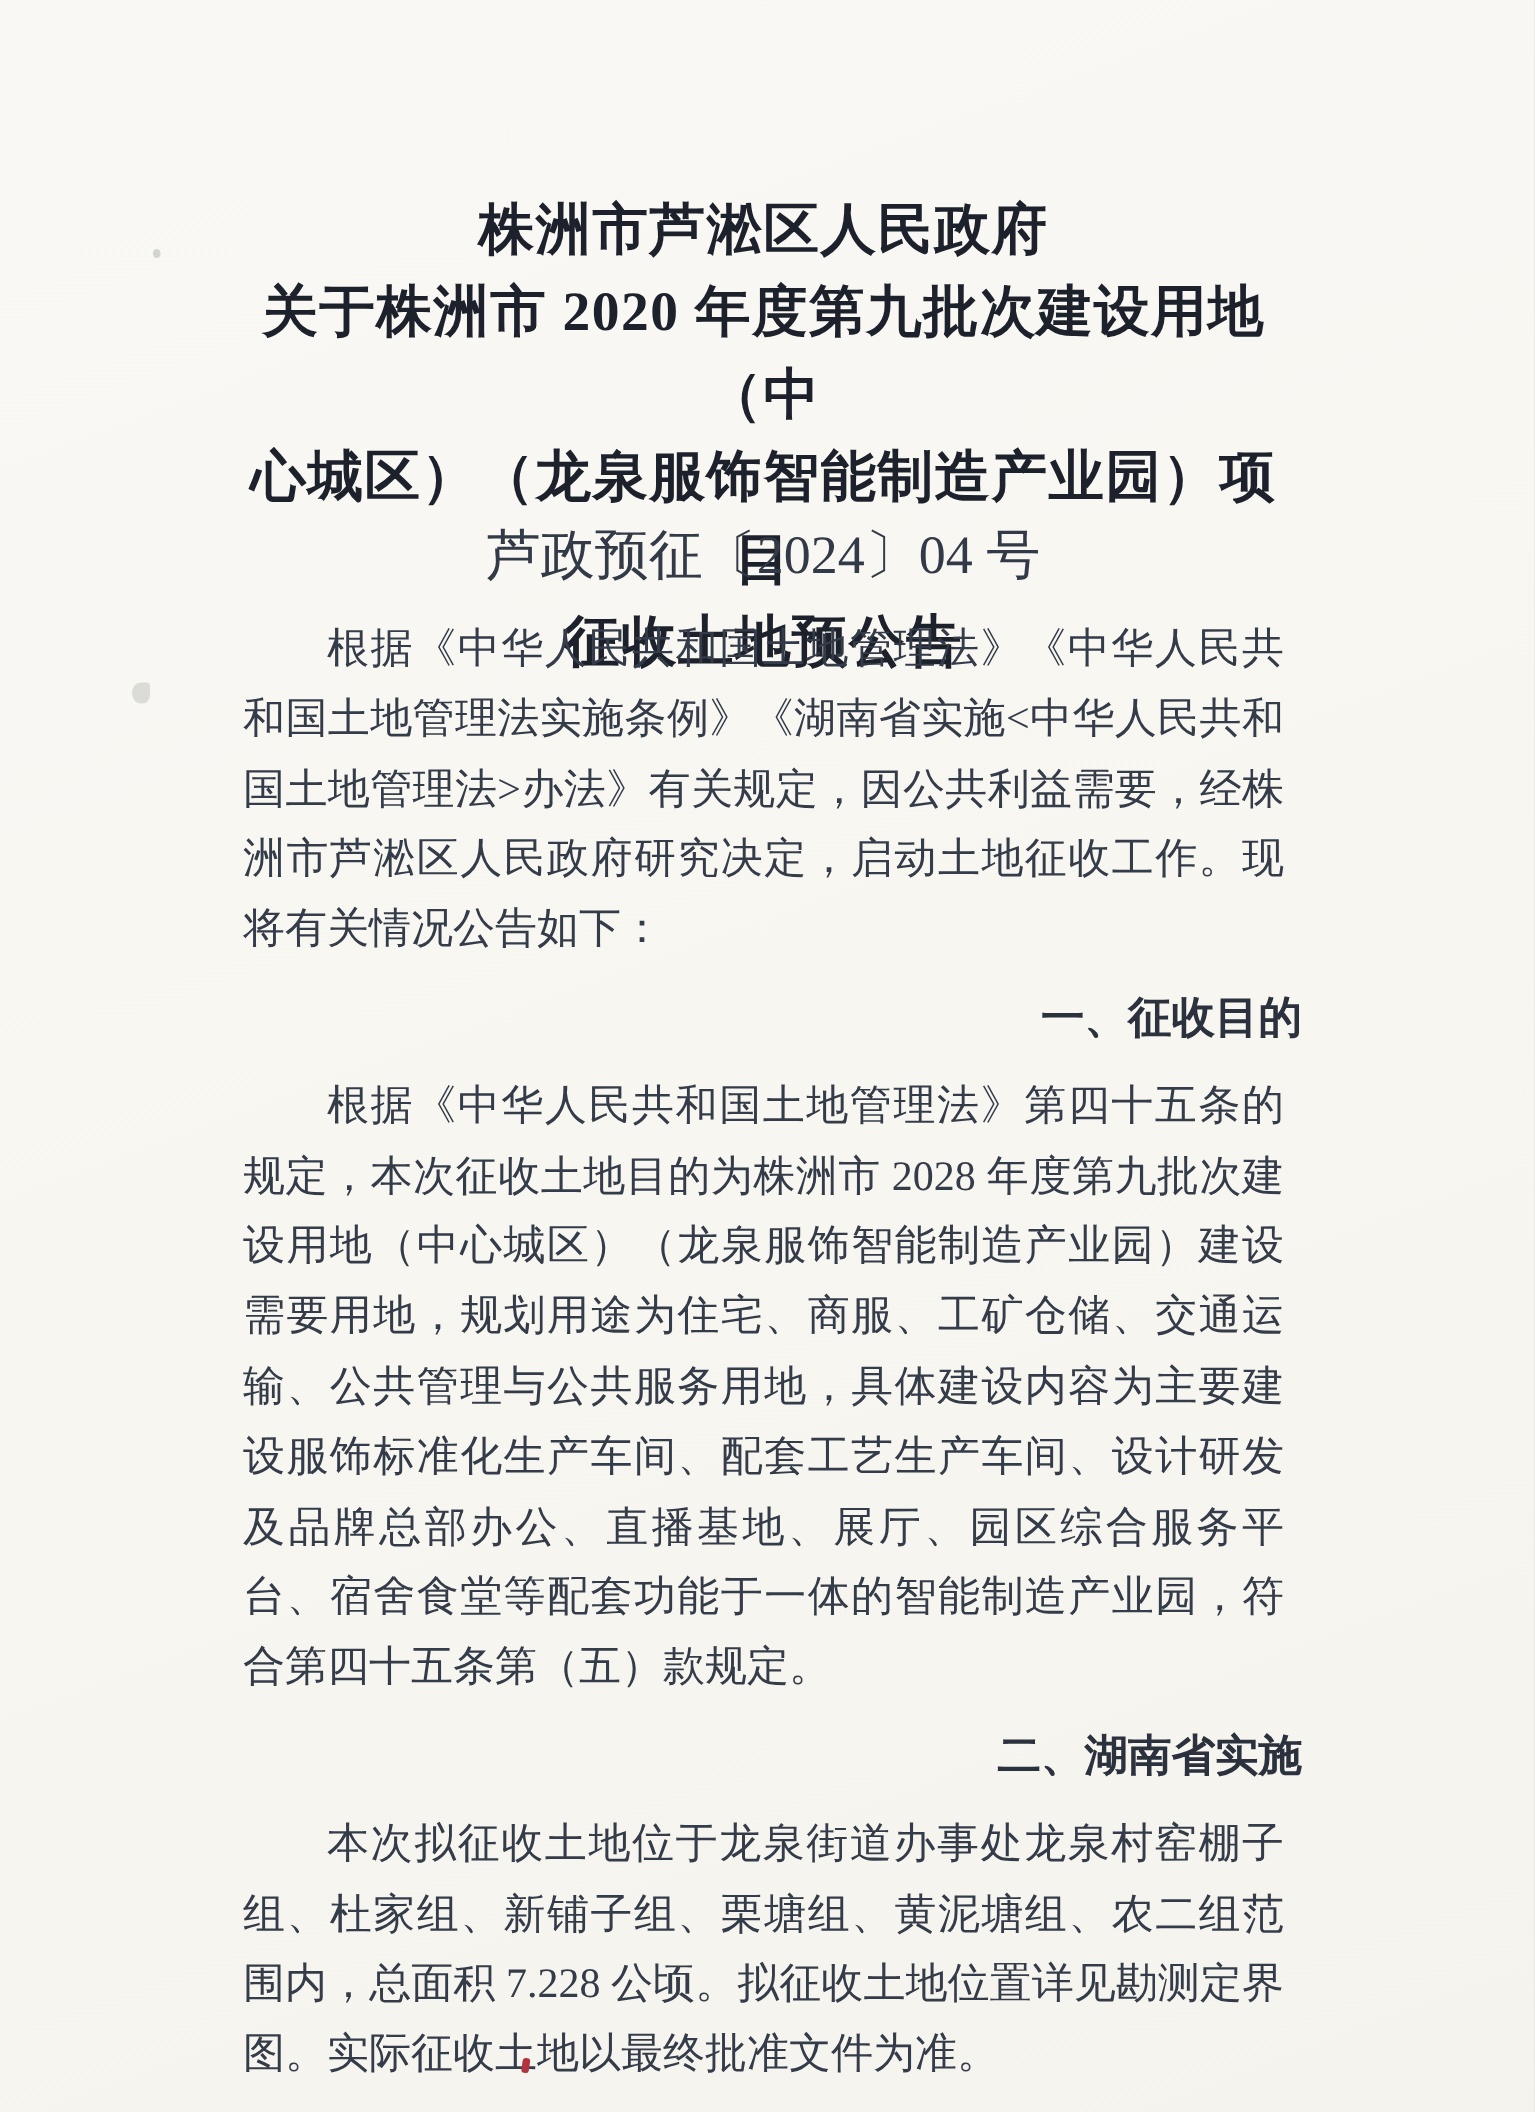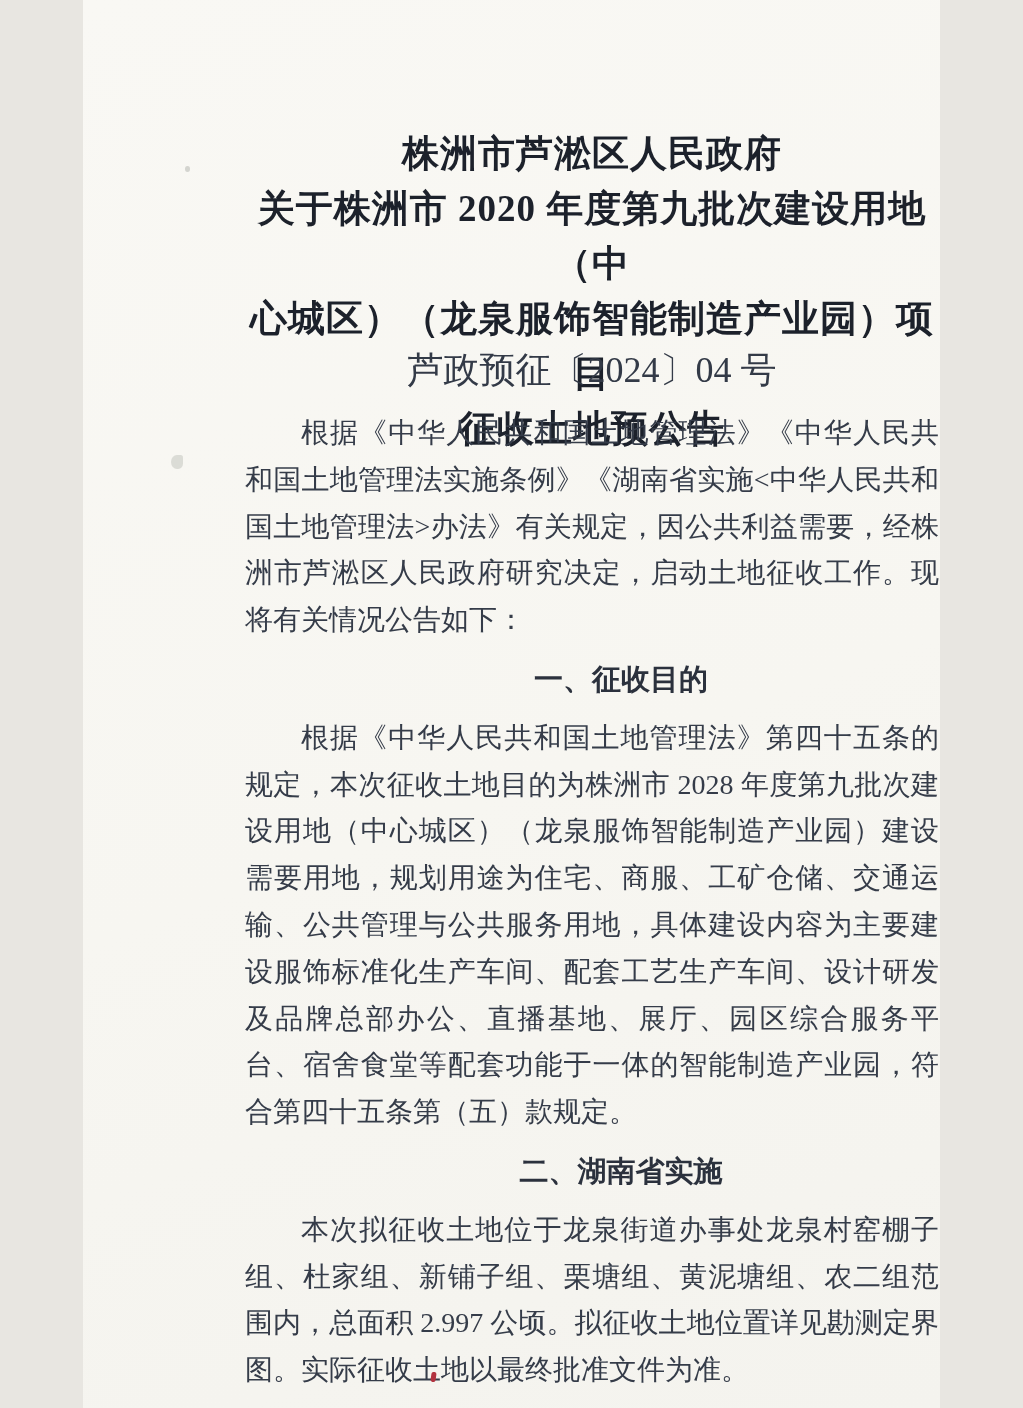--- a/index.html
+++ b/index.html
@@ -2,21 +2,21 @@
 <html><head>
 <meta charset="utf-8">
 <style>
   html, body {
     margin: 0;
     padding: 0;
     background: #e8e6e1;
   }
   .page {
     position: relative;
-    width: 857px;
+    width: 1023px;
     height: 1408px;
     margin: 0 auto;
     background: linear-gradient(160deg, #f9f8f4 0%, #f7f6f1 55%, #f4f3ee 100%);
     overflow: hidden;
     font-family: "Liberation Serif", serif;
   }
   .title-block {
     position: absolute;
     top: 126px;
     left: 150px;
@@ -55,21 +55,21 @@
     text-indent: 2em;
   }
   .section-heading {
     margin: 0;
     text-indent: 2em;
     font-family: "Liberation Sans", sans-serif;
     font-weight: 700;
     font-size: 29px;
     line-height: 46.8px;
     color: #2b313d;
-    text-align: center;
+    text-align: right;
   }
   .speck {
     position: absolute;
     border-radius: 2px;
   }
   .speck-red {
     left: 348px;
     top: 1372px;
     width: 5px;
     height: 10px;
@@ -107,20 +107,20 @@
     <span class="title-line">征收土地预公告</span>
   </div>
 
   <div class="doc-number">芦政预征〔2024〕04 号</div>
 
   <div class="body-block">
     <p>根据《中华人民共和国土地管理法》《中华人民共和国土地管理法实施条例》《湖南省实施&lt;中华人民共和国土地管理法&gt;办法》有关规定，因公共利益需要，经株洲市芦淞区人民政府研究决定，启动土地征收工作。现将有关情况公告如下：</p>
     <h2 class="section-heading">一、征收目的</h2>
     <p>根据《中华人民共和国土地管理法》第四十五条的规定，本次征收土地目的为株洲市 2028 年度第九批次建设用地（中心城区）（龙泉服饰智能制造产业园）建设需要用地，规划用途为住宅、商服、工矿仓储、交通运输、公共管理与公共服务用地，具体建设内容为主要建设服饰标准化生产车间、配套工艺生产车间、设计研发及品牌总部办公、直播基地、展厅、园区综合服务平台、宿舍食堂等配套功能于一体的智能制造产业园，符合第四十五条第（五）款规定。</p>
     <h2 class="section-heading">二、湖南省实施</h2>
-    <p>本次拟征收土地位于龙泉街道办事处龙泉村窑棚子组、杜家组、新铺子组、栗塘组、黄泥塘组、农二组范围内，总面积 2.997 公顷。拟征收土地位置详见勘测定界图。实际征收土地以最终批准文件为准。</p>
+    <p>本次拟征收土地位于龙泉街道办事处龙泉村窑棚子组、杜家组、新铺子组、栗塘组、黄泥塘组、农二组范围内，总面积 7.228 公顷。拟征收土地位置详见勘测定界图。实际征收土地以最终批准文件为准。</p>
   </div>
 
   <span class="speck speck-red"></span>
   <span class="speck speck-gray-1"></span>
   <span class="speck speck-gray-2"></span>
 
 </div>
 
 </body></html>

